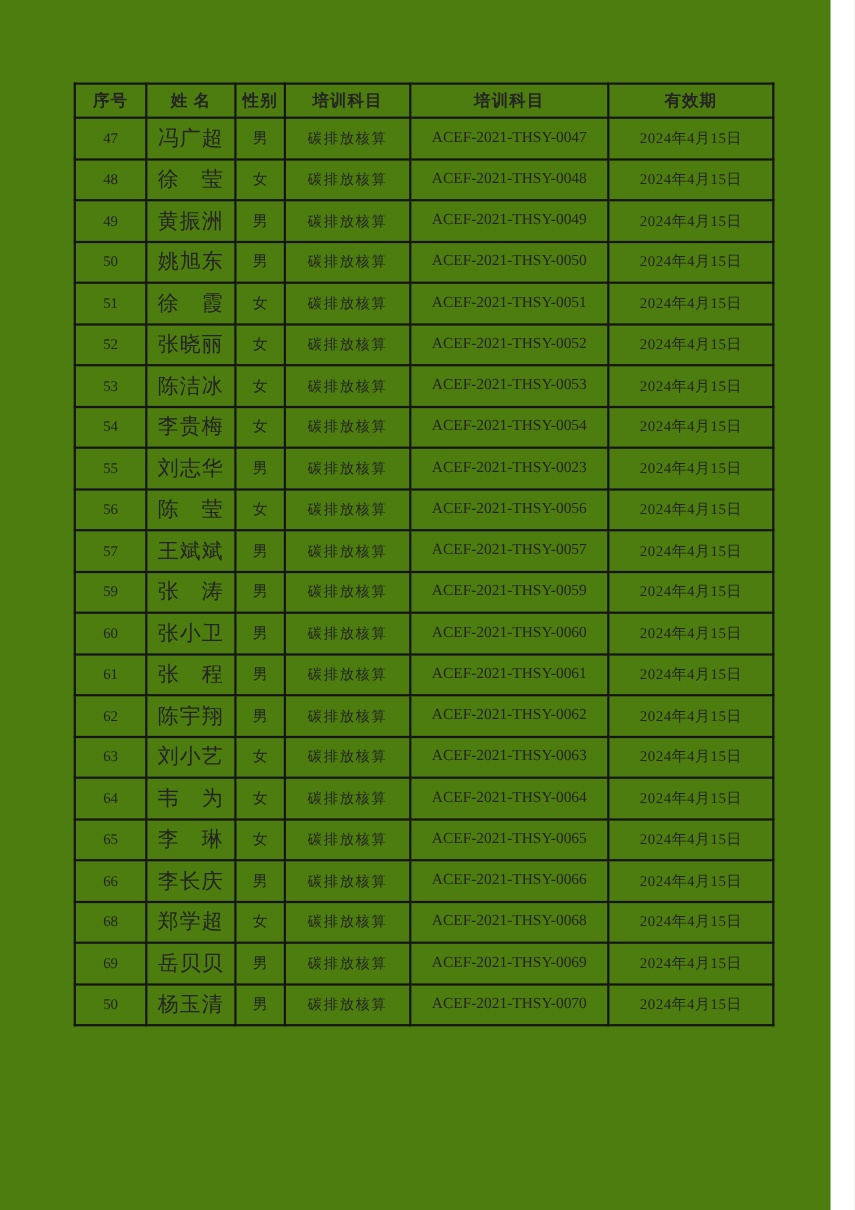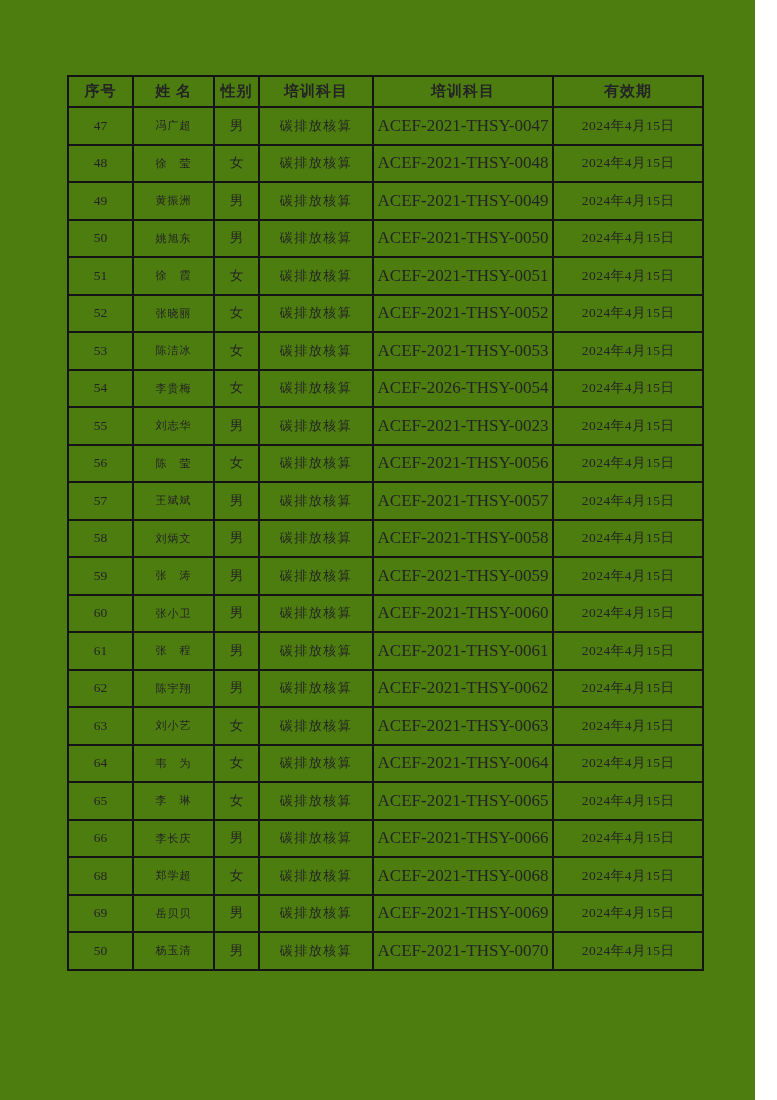--- a/index.html
+++ b/index.html
@@ -48,33 +48,33 @@
   th.hdr {
     font-size: 15px;
     font-weight: bold;
     letter-spacing: 1px;
   }
   td.cell-no {
     font-size: 13.5px;
     border-radius: 18px;
   }
   td.cell-name {
-    font-size: 11px;
+    font-size: 19px;
     letter-spacing: 1px;
     margin-left: 44px;
   }
   td.cell-gender {
     font-size: 13.5px;
   }
   td.cell-subject {
     font-size: 13px;
     letter-spacing: 1.5px;
   }
   td.cell-cert_no {
-    font-size: 17px;
+    font-size: 14px;
   }
   td.cell-validity {
     font-size: 13.5px;
     letter-spacing: 0.5px;
     font-family: Liberation Serif, serif;
   }
 </style>
 </head>
 <body>
 
@@ -153,21 +153,21 @@
           <td class="cell-gender">女</td>
           <td class="cell-subject">碳排放核算</td>
           <td class="cell-cert_no">ACEF-2021-THSY-0053</td>
           <td class="cell-validity">2024年4月15日</td>
         </tr>
         <tr>
           <td class="cell-no">54</td>
           <td class="cell-name">李贵梅</td>
           <td class="cell-gender">女</td>
           <td class="cell-subject">碳排放核算</td>
-          <td class="cell-cert_no">ACEF-2026-THSY-0054</td>
+          <td class="cell-cert_no">ACEF-2021-THSY-0054</td>
           <td class="cell-validity">2024年4月15日</td>
         </tr>
         <tr>
           <td class="cell-no">55</td>
           <td class="cell-name">刘志华</td>
           <td class="cell-gender">男</td>
           <td class="cell-subject">碳排放核算</td>
           <td class="cell-cert_no">ACEF-2021-THSY-0023</td>
           <td class="cell-validity">2024年4月15日</td>
         </tr>
@@ -178,28 +178,20 @@
           <td class="cell-subject">碳排放核算</td>
           <td class="cell-cert_no">ACEF-2021-THSY-0056</td>
           <td class="cell-validity">2024年4月15日</td>
         </tr>
         <tr>
           <td class="cell-no">57</td>
           <td class="cell-name">王斌斌</td>
           <td class="cell-gender">男</td>
           <td class="cell-subject">碳排放核算</td>
           <td class="cell-cert_no">ACEF-2021-THSY-0057</td>
-          <td class="cell-validity">2024年4月15日</td>
-        </tr>
-        <tr>
-          <td class="cell-no">58</td>
-          <td class="cell-name">刘炳文</td>
-          <td class="cell-gender">男</td>
-          <td class="cell-subject">碳排放核算</td>
-          <td class="cell-cert_no">ACEF-2021-THSY-0058</td>
           <td class="cell-validity">2024年4月15日</td>
         </tr>
         <tr>
           <td class="cell-no">59</td>
           <td class="cell-name">张　涛</td>
           <td class="cell-gender">男</td>
           <td class="cell-subject">碳排放核算</td>
           <td class="cell-cert_no">ACEF-2021-THSY-0059</td>
           <td class="cell-validity">2024年4月15日</td>
         </tr>

